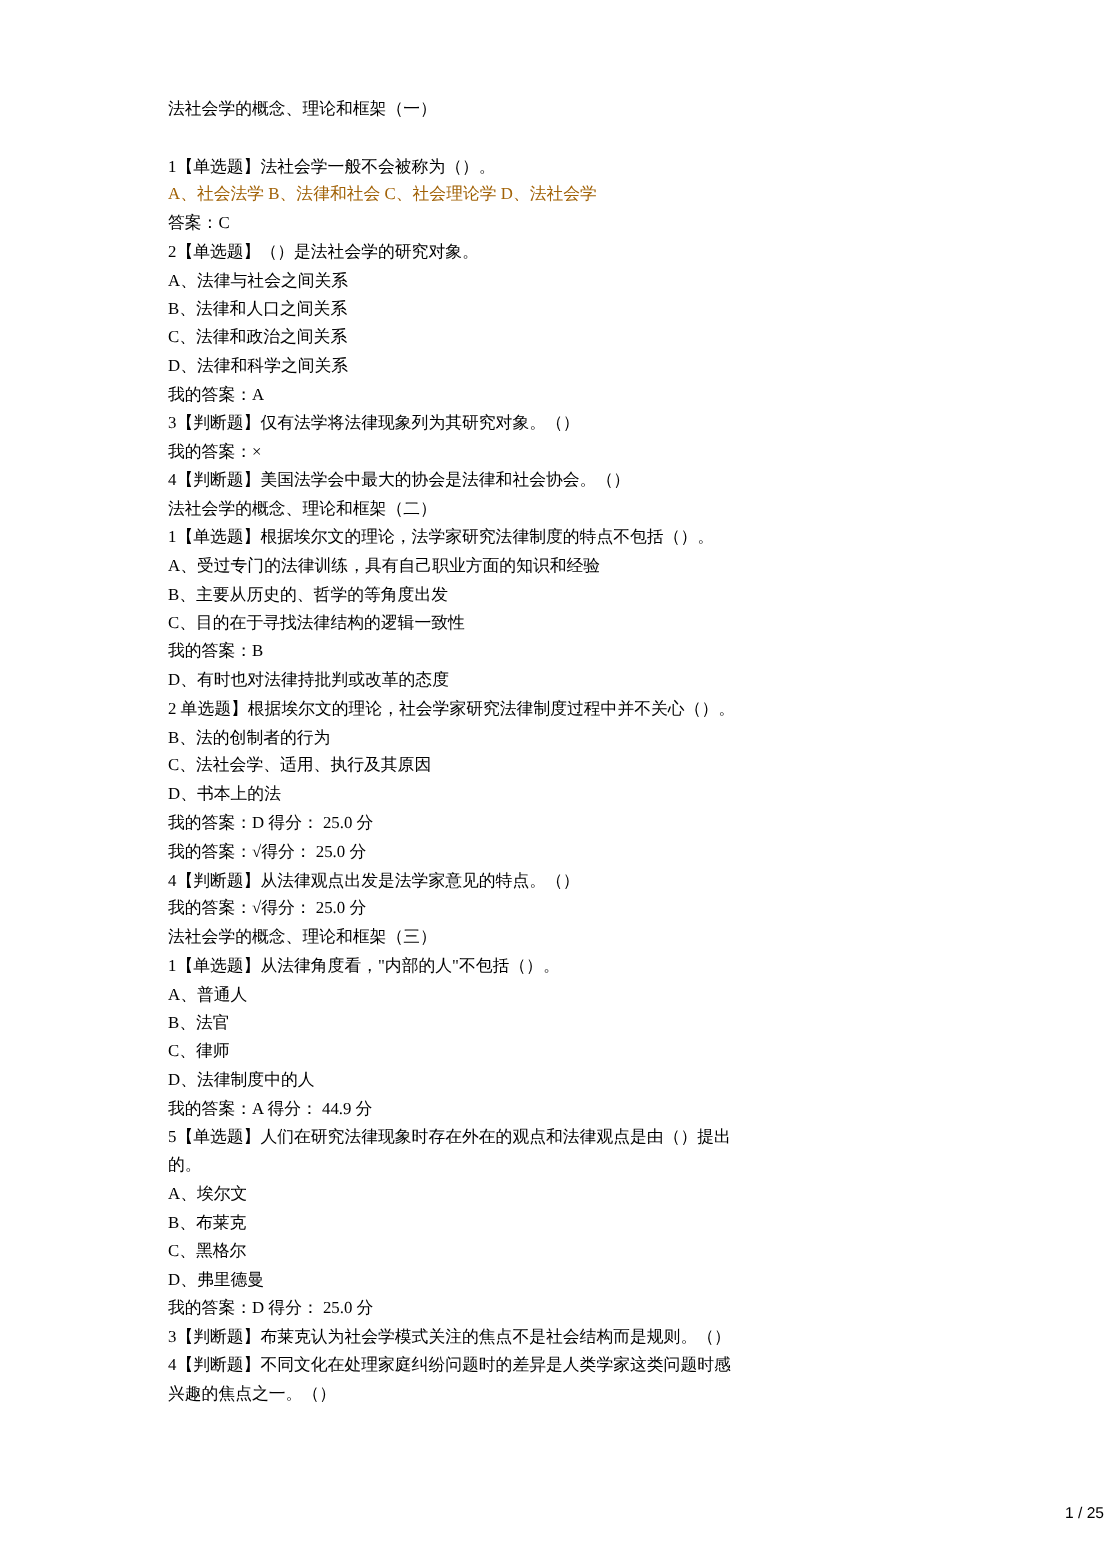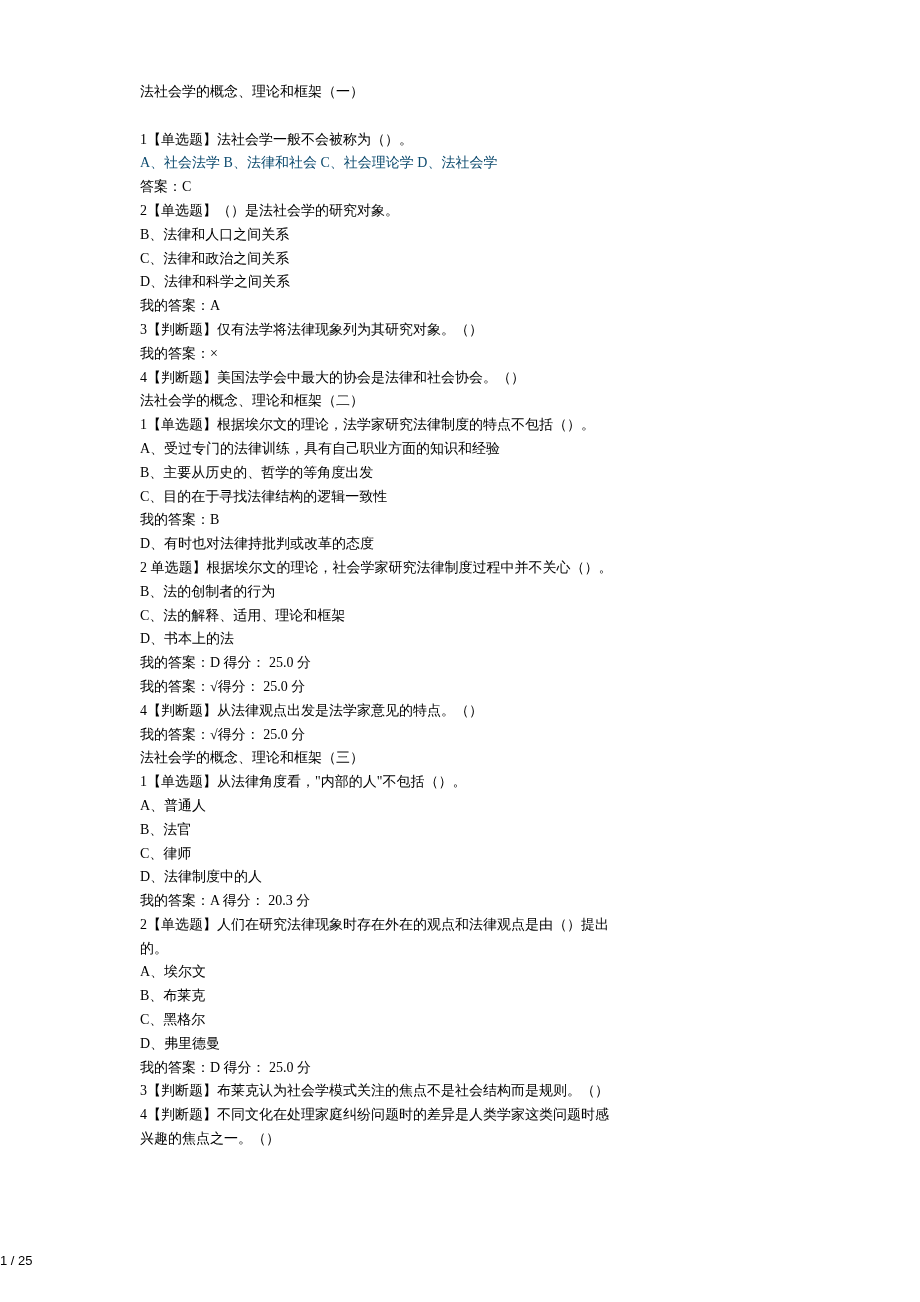--- a/index.html
+++ b/index.html
@@ -15,45 +15,46 @@
     width: 760px;
     min-height: 1302px;
     padding: 80px 140px 40px 140px;
     box-sizing: border-box;
     position: relative;
   }
   .line {
     white-space: pre-wrap;
   }
   .pale {
-    color: #0c4a6e;
+    color: #a16207;
   }
   .footer {
     position: absolute;
     bottom: 30px;
     left: 0;
     width: 920px;
-    text-align: left;
+    text-align: right;
     font-size: 13px;
     font-family: Arial, sans-serif;
   }
 </style>
 </head>
 <body>
 
 <div class="page">
 
   <div class="line">法社会学的概念、理论和框架（一）</div>
   <div class="line">&nbsp;</div>
 
   <div class="line">1【单选题】法社会学一般不会被称为（）。</div>
   <div class="line pale">A、社会法学 B、法律和社会 C、社会理论学 D、法社会学</div>
   <div class="line">答案：C</div>
 
   <div class="line">2【单选题】（）是法社会学的研究对象。</div>
+  <div class="line">A、法律与社会之间关系</div>
   <div class="line">B、法律和人口之间关系</div>
   <div class="line">C、法律和政治之间关系</div>
   <div class="line">D、法律和科学之间关系</div>
   <div class="line">我的答案：A</div>
 
   <div class="line">3【判断题】仅有法学将法律现象列为其研究对象。（）</div>
   <div class="line">我的答案：×</div>
 
   <div class="line">4【判断题】美国法学会中最大的协会是法律和社会协会。（）</div>
 
@@ -61,39 +62,39 @@
 
   <div class="line">1【单选题】根据埃尔文的理论，法学家研究法律制度的特点不包括（）。</div>
   <div class="line">A、受过专门的法律训练，具有自己职业方面的知识和经验</div>
   <div class="line">B、主要从历史的、哲学的等角度出发</div>
   <div class="line">C、目的在于寻找法律结构的逻辑一致性</div>
   <div class="line">我的答案：B</div>
   <div class="line">D、有时也对法律持批判或改革的态度</div>
 
   <div class="line">2 单选题】根据埃尔文的理论，社会学家研究法律制度过程中并不关心（）。</div>
   <div class="line">B、法的创制者的行为</div>
-  <div class="line">C、法的解释、适用、理论和框架</div>
+  <div class="line">C、法社会学、适用、执行及其原因</div>
   <div class="line">D、书本上的法</div>
   <div class="line">我的答案：D 得分： 25.0 分</div>
 
   <div class="line">我的答案：√得分： 25.0 分</div>
 
   <div class="line">4【判断题】从法律观点出发是法学家意见的特点。（）</div>
   <div class="line">我的答案：√得分： 25.0 分</div>
 
   <div class="line">法社会学的概念、理论和框架（三）</div>
 
   <div class="line">1【单选题】从法律角度看，"内部的人"不包括（）。</div>
   <div class="line">A、普通人</div>
   <div class="line">B、法官</div>
   <div class="line">C、律师</div>
   <div class="line">D、法律制度中的人</div>
-  <div class="line">我的答案：A 得分： 20.3 分</div>
+  <div class="line">我的答案：A 得分： 44.9 分</div>
 
-  <div class="line">2【单选题】人们在研究法律现象时存在外在的观点和法律观点是由（）提出的。</div>
+  <div class="line">5【单选题】人们在研究法律现象时存在外在的观点和法律观点是由（）提出的。</div>
   <div class="line">A、埃尔文</div>
   <div class="line">B、布莱克</div>
   <div class="line">C、黑格尔</div>
   <div class="line">D、弗里德曼</div>
   <div class="line">我的答案：D 得分： 25.0 分</div>
 
   <div class="line">3【判断题】布莱克认为社会学模式关注的焦点不是社会结构而是规则。（）</div>
 
   <div class="line">4【判断题】不同文化在处理家庭纠纷问题时的差异是人类学家这类问题时感兴趣的焦点之一。（）</div>
 

